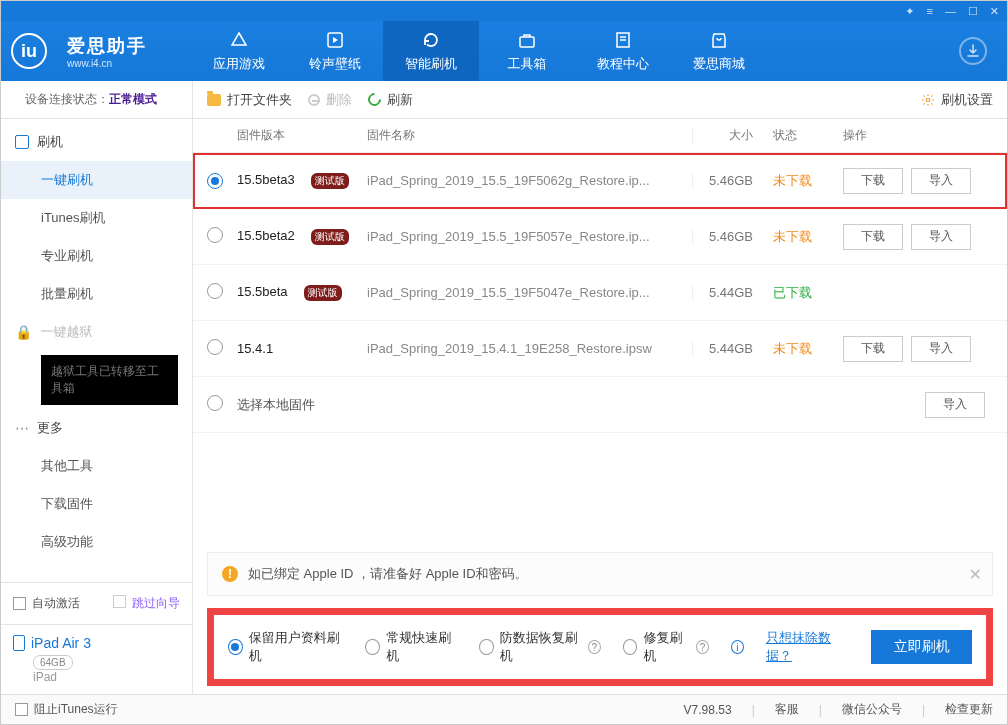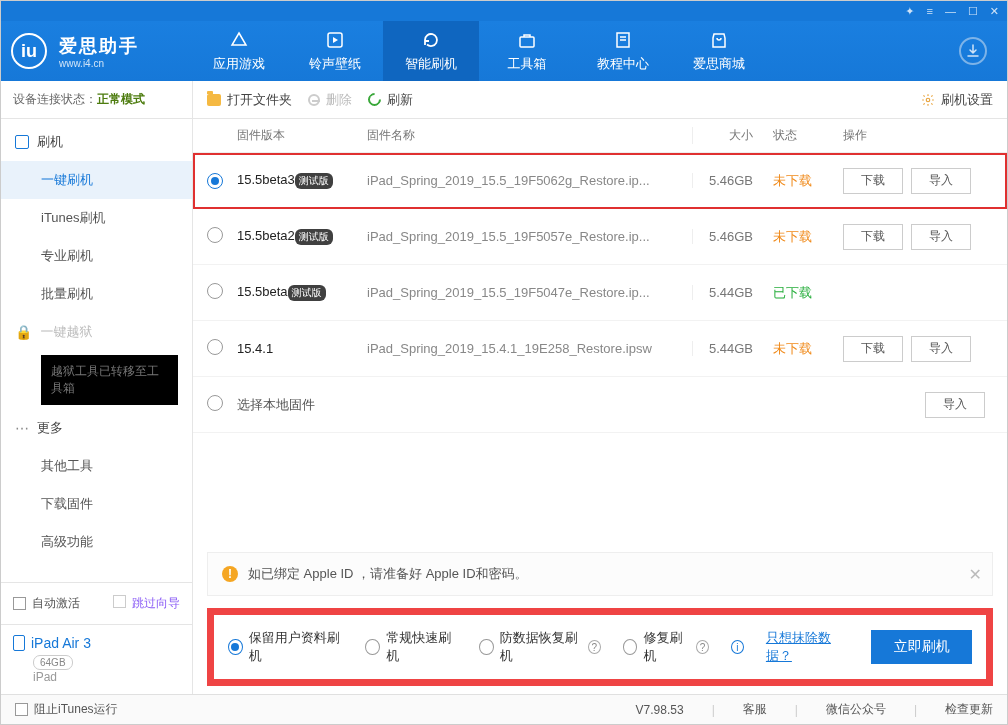--- a/index.html
+++ b/index.html
@@ -4,37 +4,37 @@
 <style>
 * { margin: 0; padding: 0; box-sizing: border-box; font-family: "Microsoft YaHei", sans-serif; }
 body { width: 1008px; height: 725px; background: #fff; font-size: 13px; color: #333; overflow: hidden; border: 1px solid #ccc; }
 
 
 .titlebar { height: 20px; background: #1678d8; display: flex; justify-content: flex-end; align-items: center; padding-right: 8px; gap: 12px; }
 .titlebar span { color: #cfe3f7; font-size: 11px; cursor: pointer; }
 
 
 .header { height: 60px; background: linear-gradient(#1a7fe0, #1678d8); display: flex; align-items: center; padding: 0 10px; color: #fff; }
-.logo { display: flex; align-items: center; gap: 12px; width: 180px; }
+.logo { display: flex; align-items: center; gap: 20px; width: 180px; }
 .logo-icon { width: 36px; height: 36px; border-radius: 50%; border: 2px solid #fff; display: flex; align-items: center; justify-content: center; font-weight: bold; font-size: 18px; }
 .logo-text { font-size: 18px; font-weight: bold; letter-spacing: 2px; }
 .logo-sub { font-size: 10px; opacity: .8; }
 .nav { display: flex; flex: 1; height: 100%; }
 .nav-item { width: 96px; display: flex; flex-direction: column; align-items: center; justify-content: center; gap: 4px; cursor: pointer; font-size: 13px; }
 .nav-item.active { background: #0f66c0; }
 .nav-icon { width: 22px; height: 22px; display: flex; align-items: center; justify-content: center; }
 .dl-btn { width: 28px; height: 28px; border: 2px solid #7db3e8; border-radius: 50%; display: flex; align-items: center; justify-content: center; margin-left: auto; margin-right: 10px; cursor: pointer; }
 
 
 .body { display: flex; height: calc(100% - 80px - 30px); }
 
 
 .sidebar { width: 192px; border-right: 1px solid #e5e5e5; display: flex; flex-direction: column; }
-.conn-status { height: 38px; display: flex; align-items: center; padding: 0 12px; border-bottom: 1px solid #e5e5e5; font-size: 12px; color: #666; }
-.conn-status b { color: #4d7c0f; margin-left: 0; }
+.conn-status { height: 38px; display: flex; align-items: center; padding: 0 24px; border-bottom: 1px solid #e5e5e5; font-size: 12px; color: #666; }
+.conn-status b { color: #4c1d95; margin-left: 0; }
 .side-list { flex: 1; overflow-y: auto; padding-top: 4px; }
 .side-group { padding: 10px 14px; color: #444; display: flex; align-items: center; gap: 8px; cursor: pointer; font-size: 13px; }
 .side-sub { padding: 10px 14px 10px 40px; color: #555; cursor: pointer; font-size: 13px; }
 .side-sub.active { background: #e9f2fb; border-left: 3px solid #1678d8; margin-left: -3px; color: #1678d8; }
 .side-note { margin: 4px 14px 4px 40px; background: #000000; padding: 8px 10px; color: #777; font-size: 12px; line-height: 1.4; }
 .side-bottom { border-top: 1px solid #e5e5e5; padding: 8px 12px; font-size: 12px; }
 .side-chk { display: flex; align-items: center; gap: 6px; margin: 4px 0; color: #555; }
 .chkbox { width: 13px; height: 13px; border: 1px solid #999; background: #fff; }
 .device-box { border-top: 1px solid #e5e5e5; padding: 10px 12px; }
 .device-name { color: #1678d8; font-size: 14px; display: flex; align-items: center; gap: 6px; }
@@ -62,41 +62,41 @@
 .col-size { width: 80px; text-align: right; padding-right: 20px; }
 .col-status { width: 70px; }
 .col-action { width: 150px; }
 
 .trow { height: 56px; display: flex; align-items: center; padding: 0 14px; border-bottom: 1px solid #f2f2f2; font-size: 13px; color: #555; }
 .trow.highlighted { outline: 2px solid #e03030; outline-offset: -2px; }
 .radio { width: 16px; height: 16px; border: 1.5px solid #999; border-radius: 50%; display: inline-flex; align-items: center; justify-content: center; }
 .radio.checked { border-color: #1678d8; }
 .radio.checked::after { content: ""; width: 8px; height: 8px; background: #1678d8; border-radius: 50%; }
 .ver-strong { color: #222; font-weight: 500; }
-.beta-tag { display: inline-block; background: #404040; color: #fff; font-size: 10px; padding: 1px 4px; border-radius: 6px; margin-left: 0; }
+.beta-tag { display: inline-block; background: #7f1d1d; color: #fff; font-size: 10px; padding: 1px 4px; border-radius: 6px; margin-left: 16px; }
 .fname { color: #888; }
 .size { color: #777; }
 .st-pending { color: #f08a1a; }
 .st-done { color: #27ae3c; }
 .btn-sm { width: 60px; height: 26px; border: 1px solid #ccc; background: #fff; color: #555; font-size: 12px; cursor: pointer; margin-right: 8px; }
 
 
 .alert-bar { margin: 0 14px; border: 1px solid #eee; background: #fcfcfc; padding: 12px 14px; display: flex; align-items: center; gap: 10px; color: #555; position: relative; }
 .info-dot { width: 16px; height: 16px; border-radius: 50%; background: #f5a623; color: #fff; font-size: 12px; display: flex; align-items: center; justify-content: center; font-weight: bold; }
 .alert-close { position: absolute; right: 10px; color: #bbb; cursor: pointer; font-size: 16px; }
 
 .option-bar { margin: 12px 14px 8px; border: 7px solid #ef4444; padding: 14px; display: flex; align-items: center; gap: 22px; font-size: 13px; }
 .opt { display: flex; align-items: center; gap: 6px; cursor: pointer; }
 .q-icon { width: 14px; height: 14px; border: 1px solid #aaa; border-radius: 50%; font-size: 10px; display: flex; align-items: center; justify-content: center; color: #888; }
 .link-blue { color: #1678d8; text-decoration: underline; cursor: pointer; }
 .info-blue { width: 14px; height: 14px; border: 1.5px solid #1678d8; border-radius: 50%; color: #1678d8; font-size: 10px; display: flex; align-items: center; justify-content: center; }
 .btn-primary { margin-left: auto; width: 110px; height: 34px; background: #1678d8; color: #fff; border: none; font-size: 14px; cursor: pointer; }
 
 
-.footer { height: 30px; border-top: 1px solid #e0e0e0; display: flex; align-items: center; padding: 0 14px; font-size: 12px; color: #555; gap: 28px; background: #fafafa; }
+.footer { height: 30px; border-top: 1px solid #e0e0e0; display: flex; align-items: center; padding: 0 14px; font-size: 12px; color: #555; gap: 20px; background: #fafafa; }
 .footer .chk-row { display: flex; align-items: center; gap: 6px; }
 .footer .spacer { flex: 1; }
 .footer .sep { color: #ccc; }
 .footer-link { cursor: pointer; }
 </style>
 </head>
 <body>
 
 <div class="titlebar">
   <span>✦</span>

